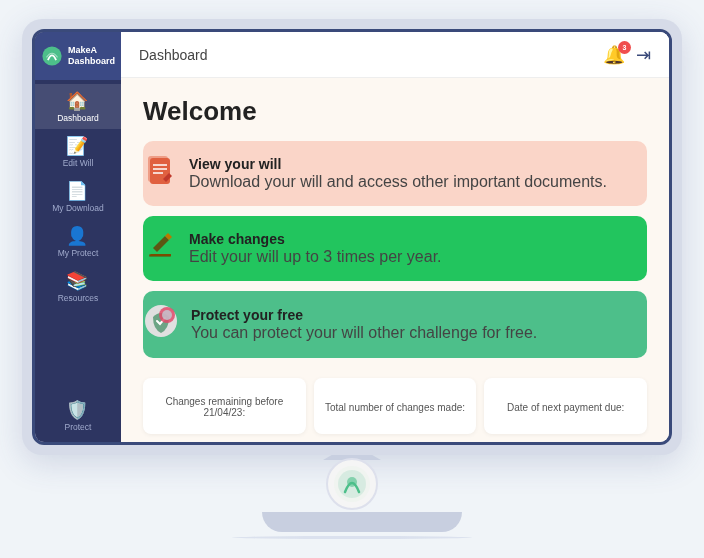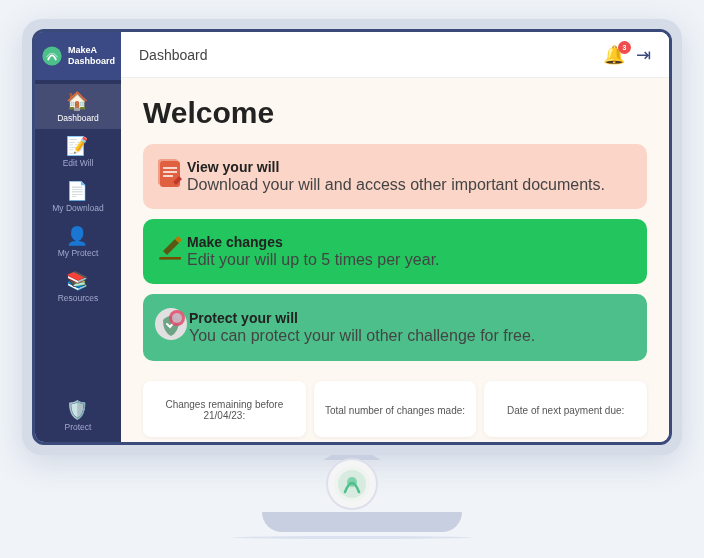--- a/index.html
+++ b/index.html
@@ -150,31 +150,32 @@
       color: #3a4a7a;
     }
 
     .page-body {
       flex: 1;
       padding: 18px 22px 12px;
       overflow: hidden;
     }
 
     .welcome-title {
-      font-size: 30px;
+      font-size: 26px;
       font-weight: 700;
       color: #222;
       margin-bottom: 14px;
     }
 
     .card {
       display: flex;
       align-items: center;
+      gap: 12px;
       border-radius: 10px;
-      padding: 12px 10px;
+      padding: 12px 0;
       margin-bottom: 10px;
       cursor: pointer;
     }
     .card-pink { background: #fad5c8; }
     .card-orange { background: #22c55e; }
     .card-green { background: #4dbf8a; }
 
     .card-icon {
       font-size: 28px;
       flex-shrink: 0;
@@ -347,36 +348,36 @@
               <span class="card-icon">
                 <svg width="34" height="34" viewBox="0 0 34 34" fill="none">
                   <path d="M8 26 L6 28 L28 28 L28 26 Z" fill="#8b5e00"></path>
                   <path d="M10 20 L22 8 L26 12 L14 24 Z" fill="#6b3a00" opacity="0.8"></path>
                   <path d="M22 8 L25 5 L29 9 L26 12 Z" fill="#b87800"></path>
                   <rect x="6" y="26" width="22" height="3" rx="1" fill="#6b3a00" opacity="0.5"></rect>
                 </svg>
               </span>
               <div class="card-text-block">
                 <span class="card-title">Make changes</span>
-                <span class="card-desc">Edit your will up to 5 times per year.</span>
+                <span class="card-desc">Edit your will up to 3 times per year.</span>
               </div>
             </div>
 
             <div class="card card-green">
               <span class="card-icon">
                 <svg width="36" height="36" viewBox="0 0 36 36" fill="none">
                   <circle cx="18" cy="18" r="16" fill="#e0e0e0"></circle>
                   <path d="M10 14 Q18 6 26 14 Q26 26 18 30 Q10 26 10 14Z" fill="#3a8a5e" opacity="0.7"></path>
                   <path d="M14 18 L17 21 L22 15" stroke="#fff" stroke-width="2" stroke-linecap="round"></path>
                   <circle cx="24" cy="12" r="8" fill="#e04a6a" opacity="0.85"></circle>
                   <circle cx="24" cy="12" r="5" fill="#c0d8e0" opacity="0.7"></circle>
                 </svg>
               </span>
               <div class="card-text-block">
-                <span class="card-title">Protect your will</span>
+                <span class="card-title">Protect your free</span>
                 <span class="card-desc">You can protect your will other challenge for free.</span>
               </div>
             </div>
 
             <div class="stats-row">
               <div class="stat-box">
                 <span>Changes remaining before 21/04/23:</span>
               </div>
               <div class="stat-box">
                 <span>Total number of changes made:</span>

